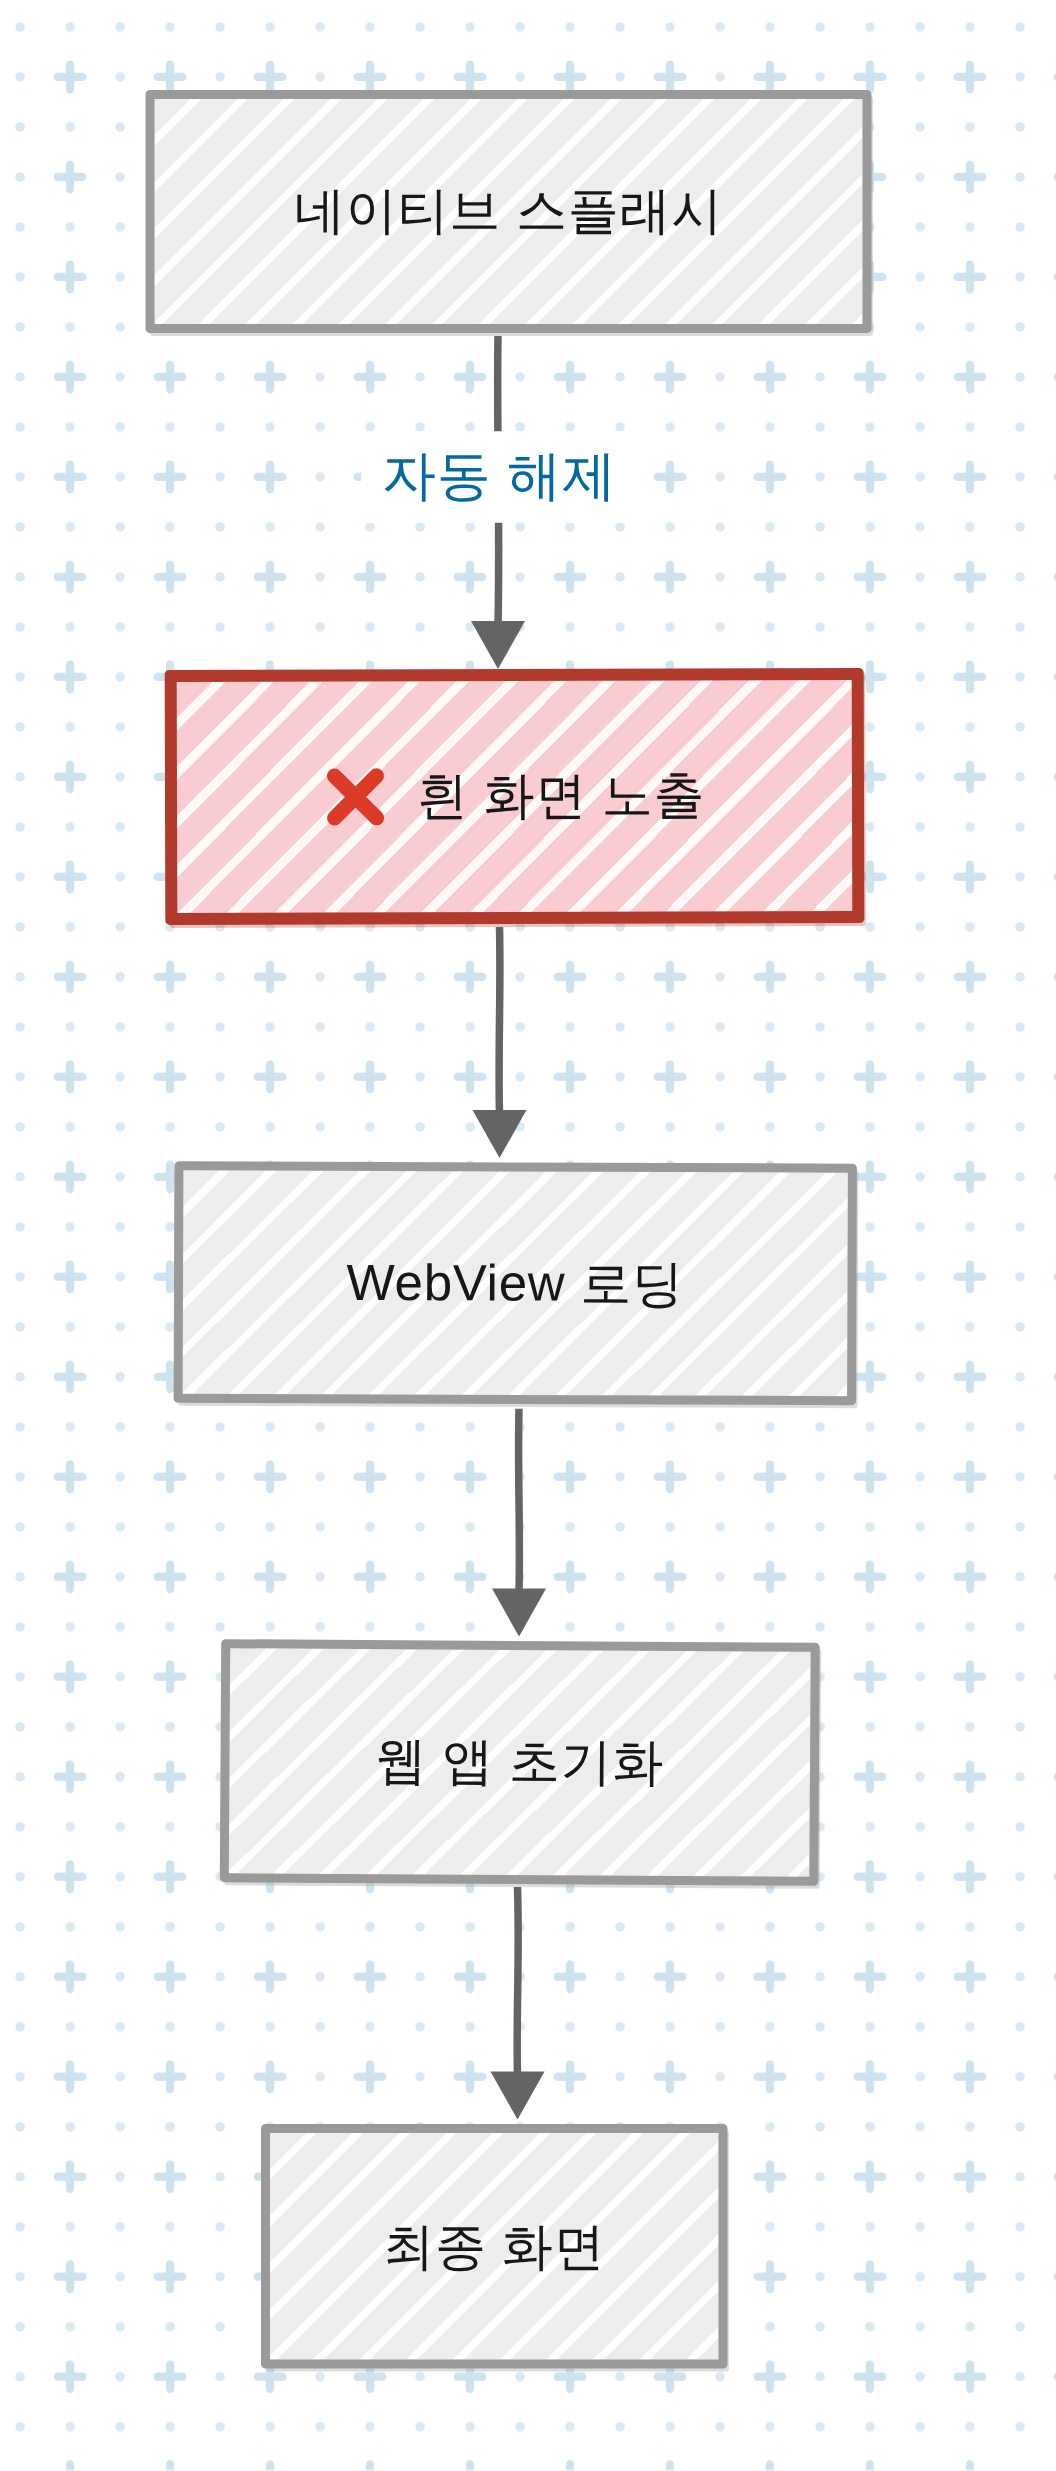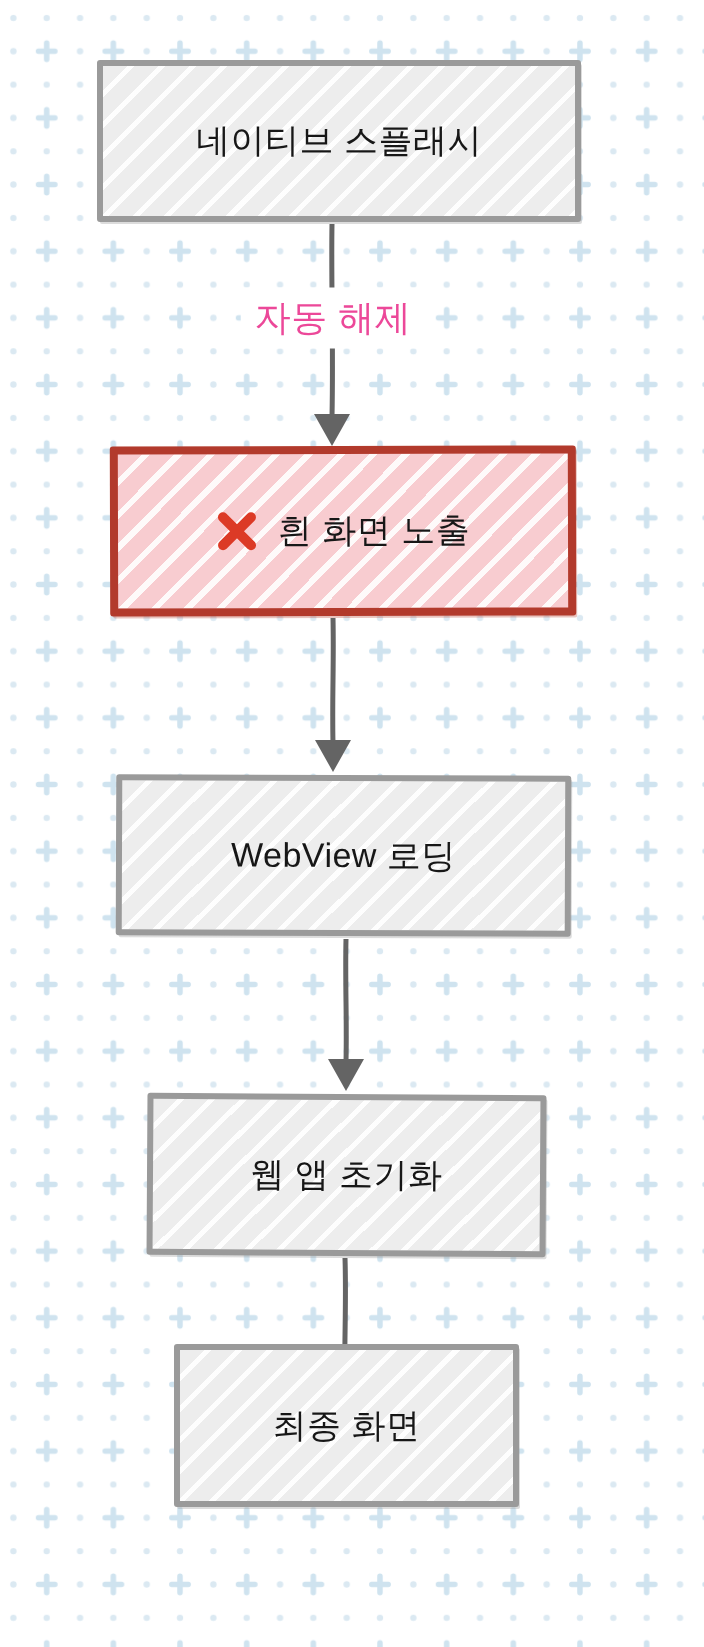--- a/index.html
+++ b/index.html
@@ -30,33 +30,33 @@
       rgba(255,255,255,0) 0px, rgba(255,255,255,0) 17px,
       rgba(255,255,255,0.9) 17px, rgba(255,255,255,0.9) 23px);
     box-shadow:2px 3px 0 -1px rgba(178,58,44,0.3);
   }
   .node .x-icon { margin-right:20px; flex:0 0 auto; display:block; }
 
   #node-native-splash   { left:97px;  top:60px;   width:484px; height:162px; }
   #node-white-screen    { left:110px; top:446px;  width:466px; height:170px; transform:rotate(-0.15deg); }
   #node-webview-loading { left:116px; top:775px;  width:455px; height:161px; transform:rotate(0.2deg); }
   #node-web-app-init    { left:147px; top:1094px; width:399px; height:162px; transform:rotate(0.35deg); }
-  #node-final-screen    { left:174px; top:1344px; width:345px; height:163px; }
+  #node-final-screen    { left:174px; top:1416px; width:311px; height:163px; }
 
   .arrow { position:absolute; z-index:1; }
   #arrow-1 { left:312px; top:224px; }
   #arrow-2 { left:313px; top:618px; }
   #arrow-3 { left:326px; top:939px; }
   #arrow-4 { left:325px; top:1258px; }
 
   .edge-label {
     position:absolute; z-index:3;
     left:333px; top:318px; transform:translate(-50%,-50%);
     background:#ffffff; padding:6px 14px;
-    color:#ec4899; font-size:36px; letter-spacing:0.5px; white-space:nowrap;
+    color:#0369a1; font-size:36px; letter-spacing:0.5px; white-space:nowrap;
   }
 </style>
 </head>
 <body>
 
 <svg class="bg-grid" width="704" height="1647" aria-hidden="true">
   <defs>
     <pattern id="gridp" width="66.66" height="66.66" patternUnits="userSpaceOnUse">
       <circle cx="13.4" cy="18" r="3.2" fill="#dbe9f2"></circle>
       <circle cx="46.7" cy="18" r="3.2" fill="#dbe9f2"></circle>

